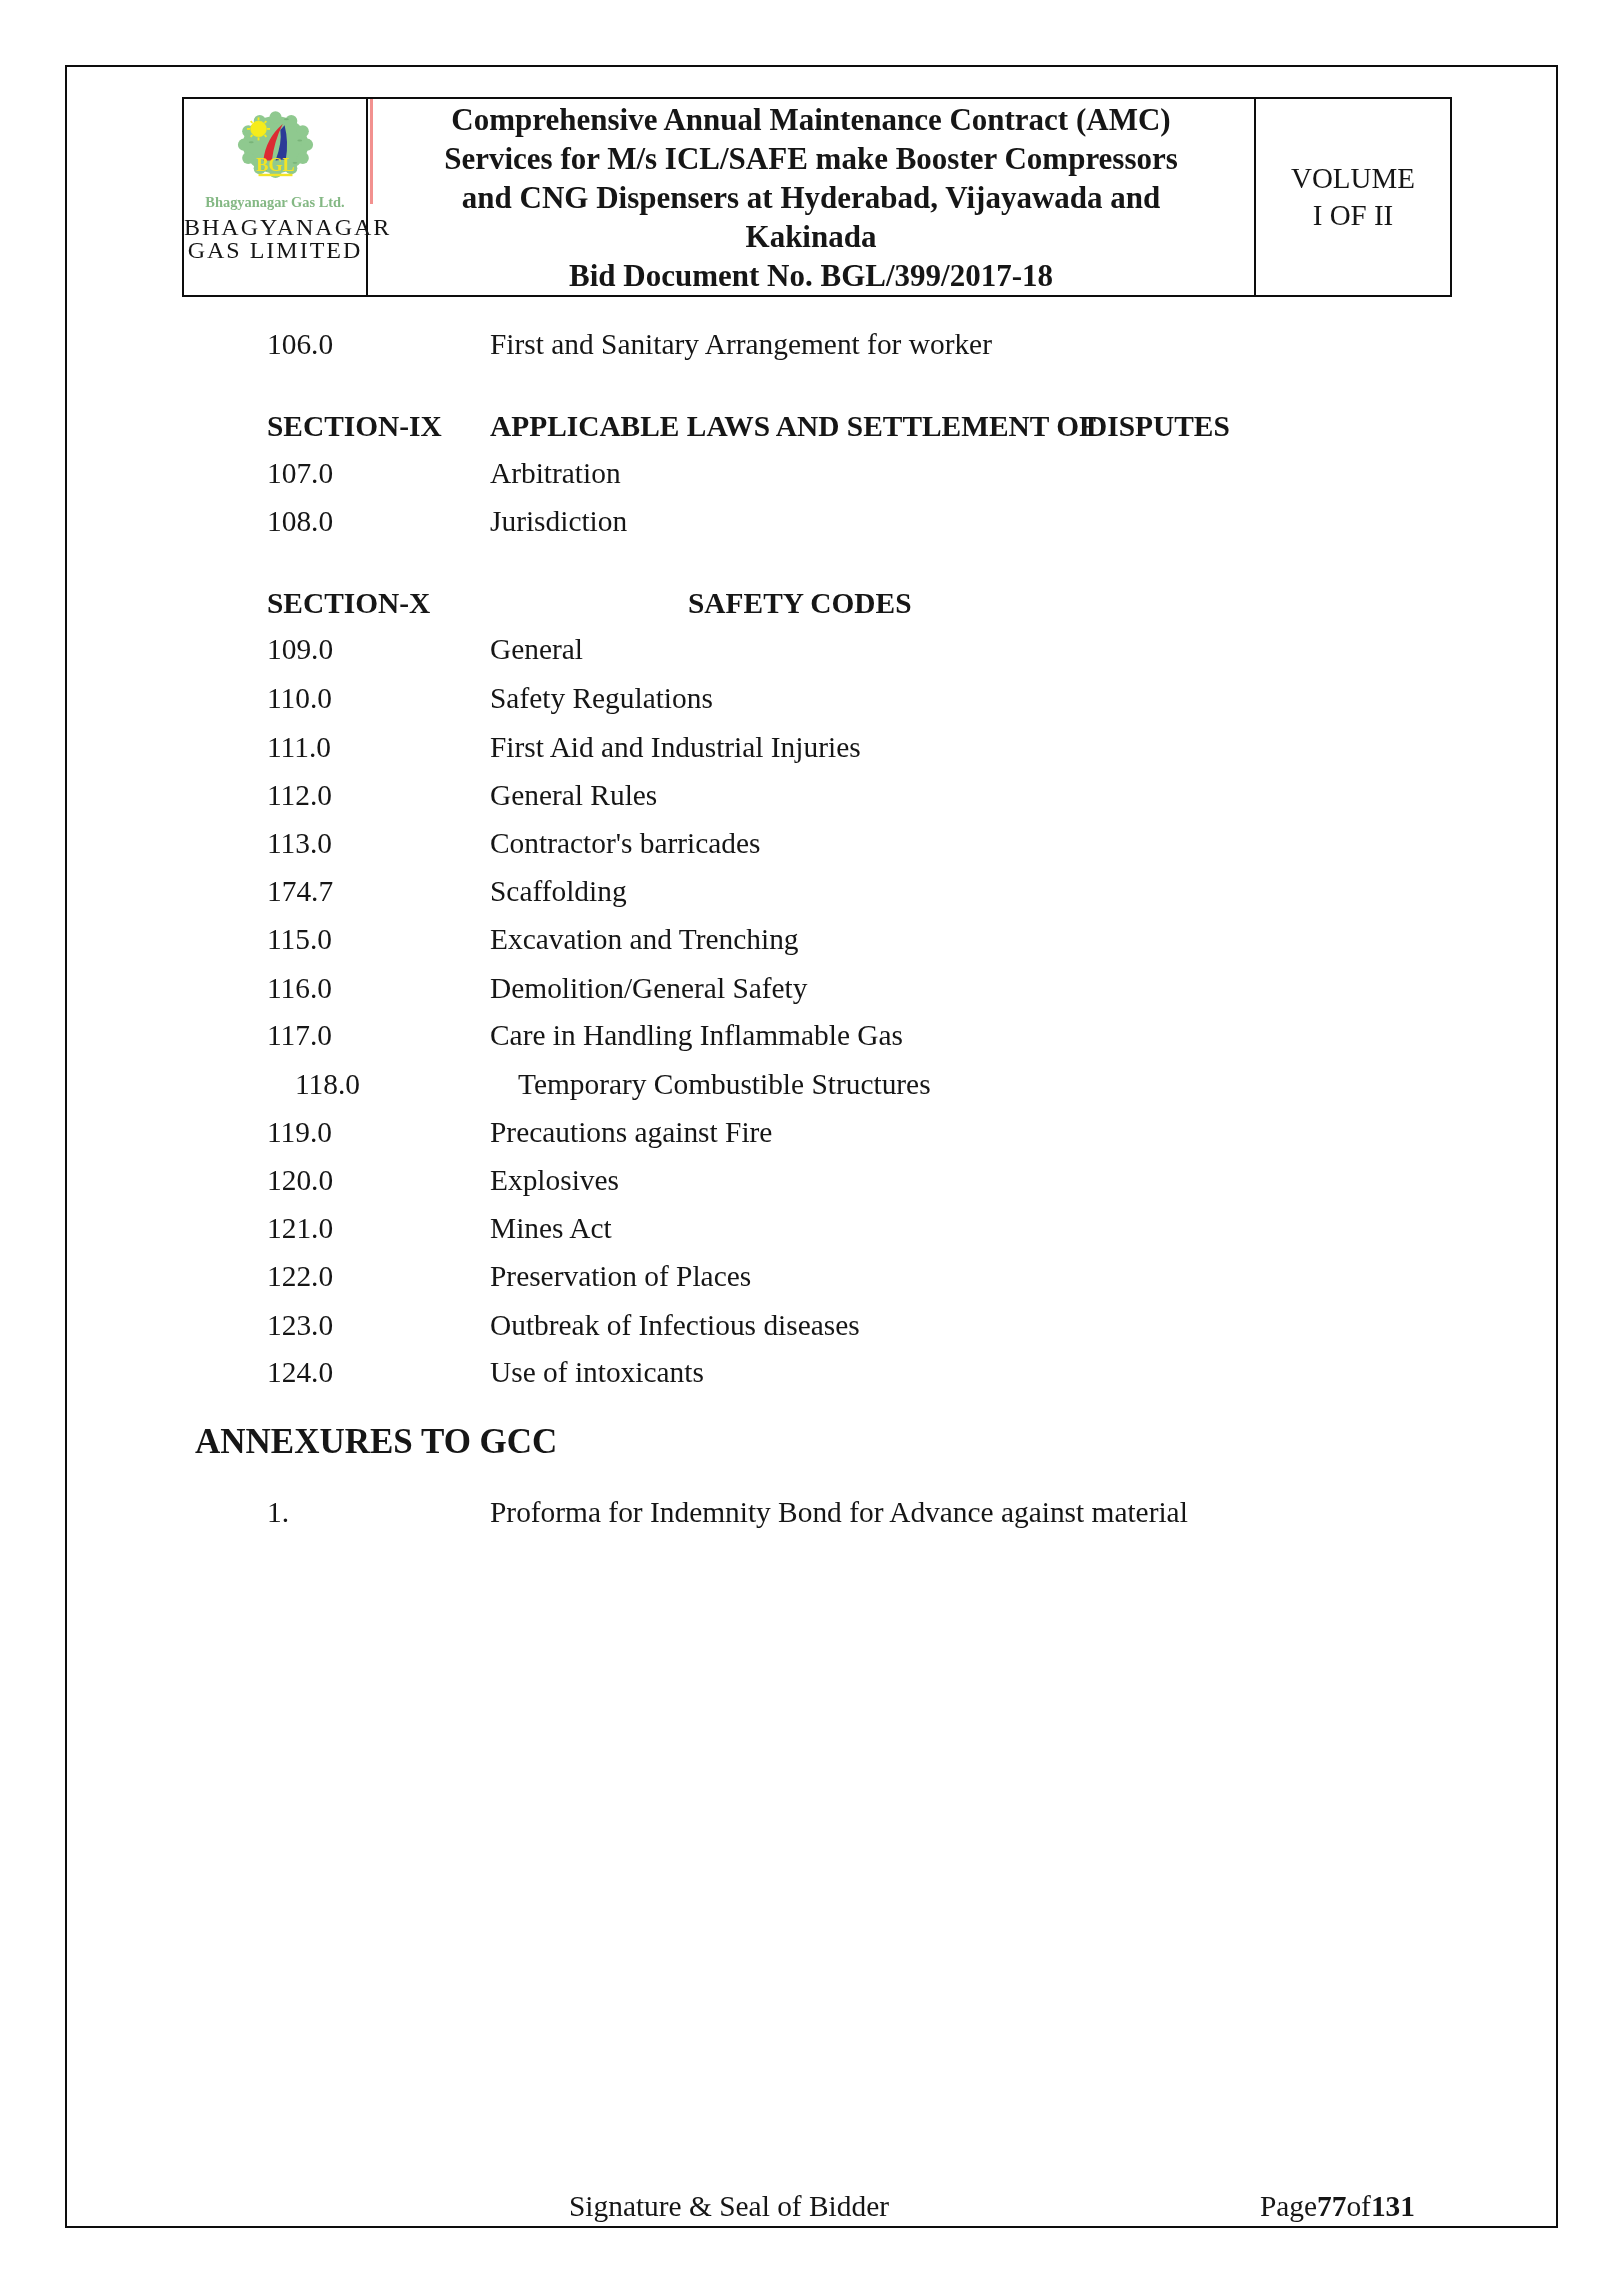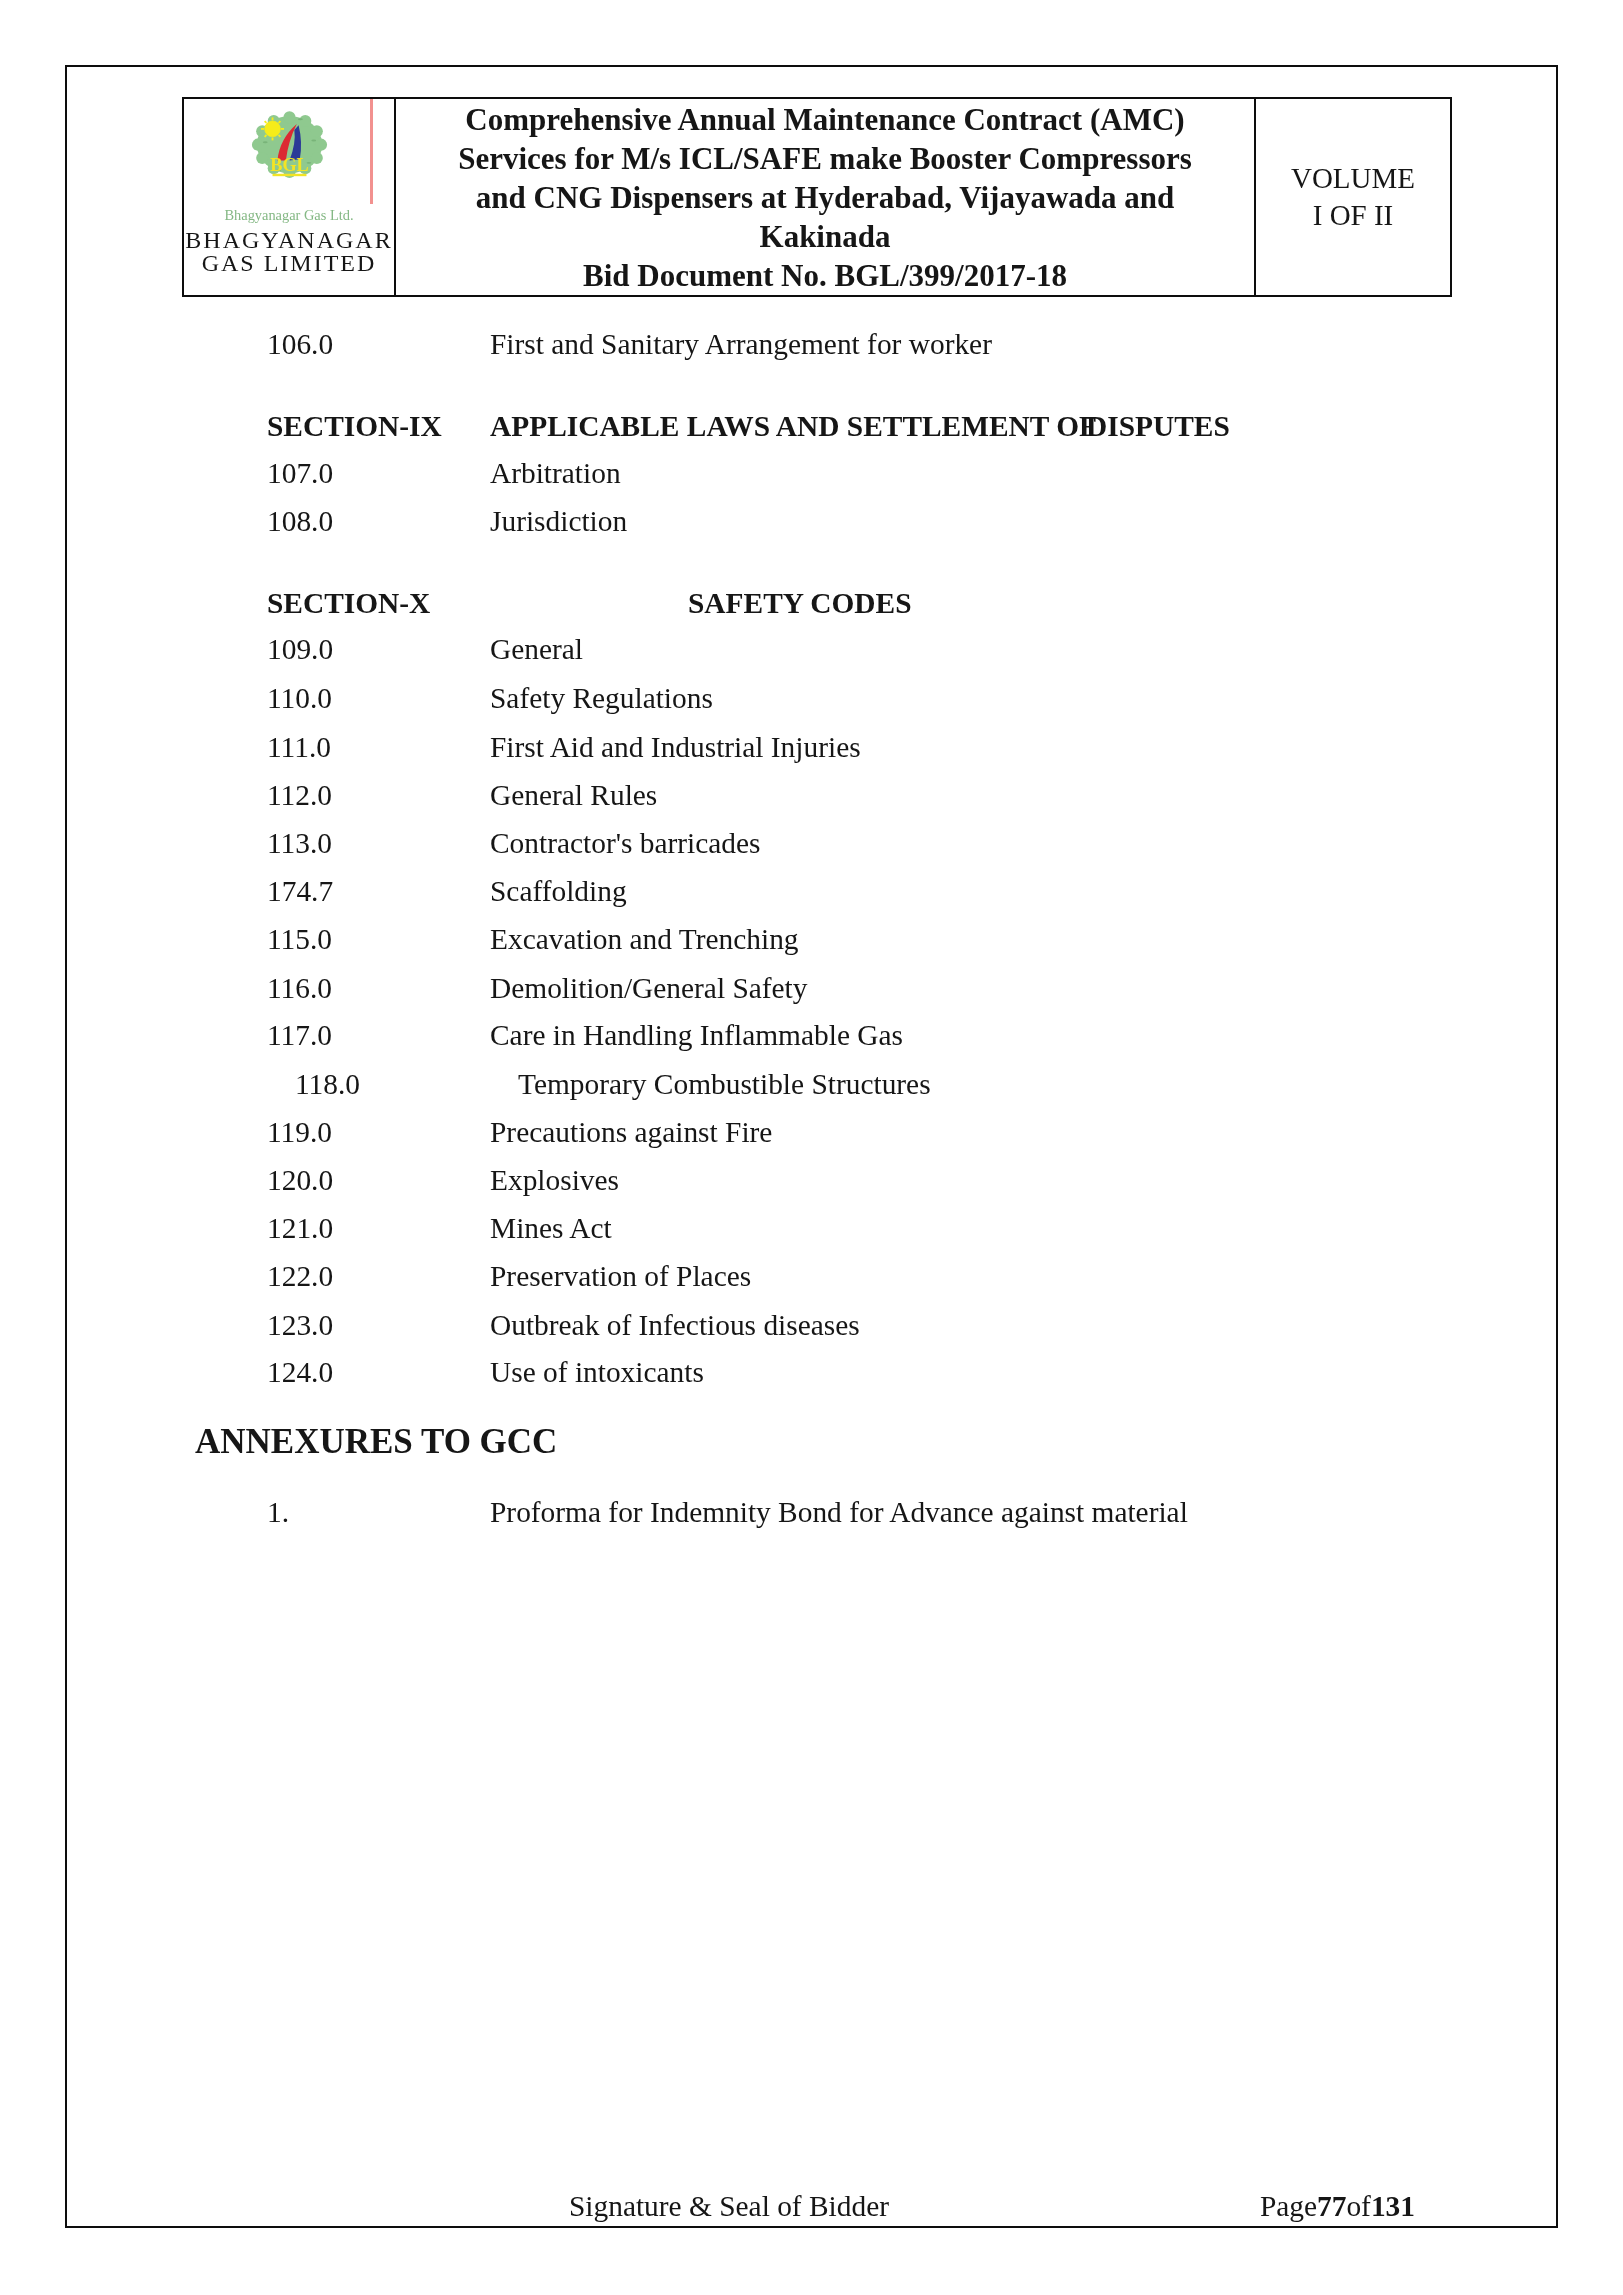--- a/index.html
+++ b/index.html
@@ -15,31 +15,31 @@
     position:absolute;left:65px;top:65px;width:1493px;height:2163px;
     border:2.6px solid #0d0d0d;box-sizing:border-box;
   }
   
   .header-table{
     position:absolute;left:182px;top:97px;width:1270px;height:200px;
     border:2.6px solid #0d0d0d;box-sizing:border-box;
     display:flex;background:#fff;
   }
   .cell-logo{
-    width:212px;border-right:2px solid #0d0d0d;box-sizing:border-box;
+    width:184px;border-right:2px solid #0d0d0d;box-sizing:border-box;
     position:relative;text-align:center;
   }
   .pink-line{
     position:absolute;left:186px;top:0;width:2.6px;height:105px;
     background:var(--accent-pink,#f2918f);
   }
   .logo-svg{display:block;margin:7.9px auto 0;width:97px;height:82px;}
   .logo-caption{
-    font-size:14.4px;line-height:15.7px;font-weight:normal;
-    color:var(--logo-text-green,#84b884);margin-top:19px;
+    font-size:14.4px;line-height:15.7px;font-weight:bold;
+    color:var(--logo-text-green,#84b884);margin-top:6px;
   }
   .company-name{
     font-size:24px;line-height:23px;letter-spacing:2px;
     color:#161616;margin-top:5.2px;
   }
   .cell-title{
     flex:1;border-right:2px solid #0d0d0d;box-sizing:border-box;
     display:flex;flex-direction:column;justify-content:center;align-items:center;
     text-align:center;font-weight:bold;font-size:31px;line-height:39px;
   }

